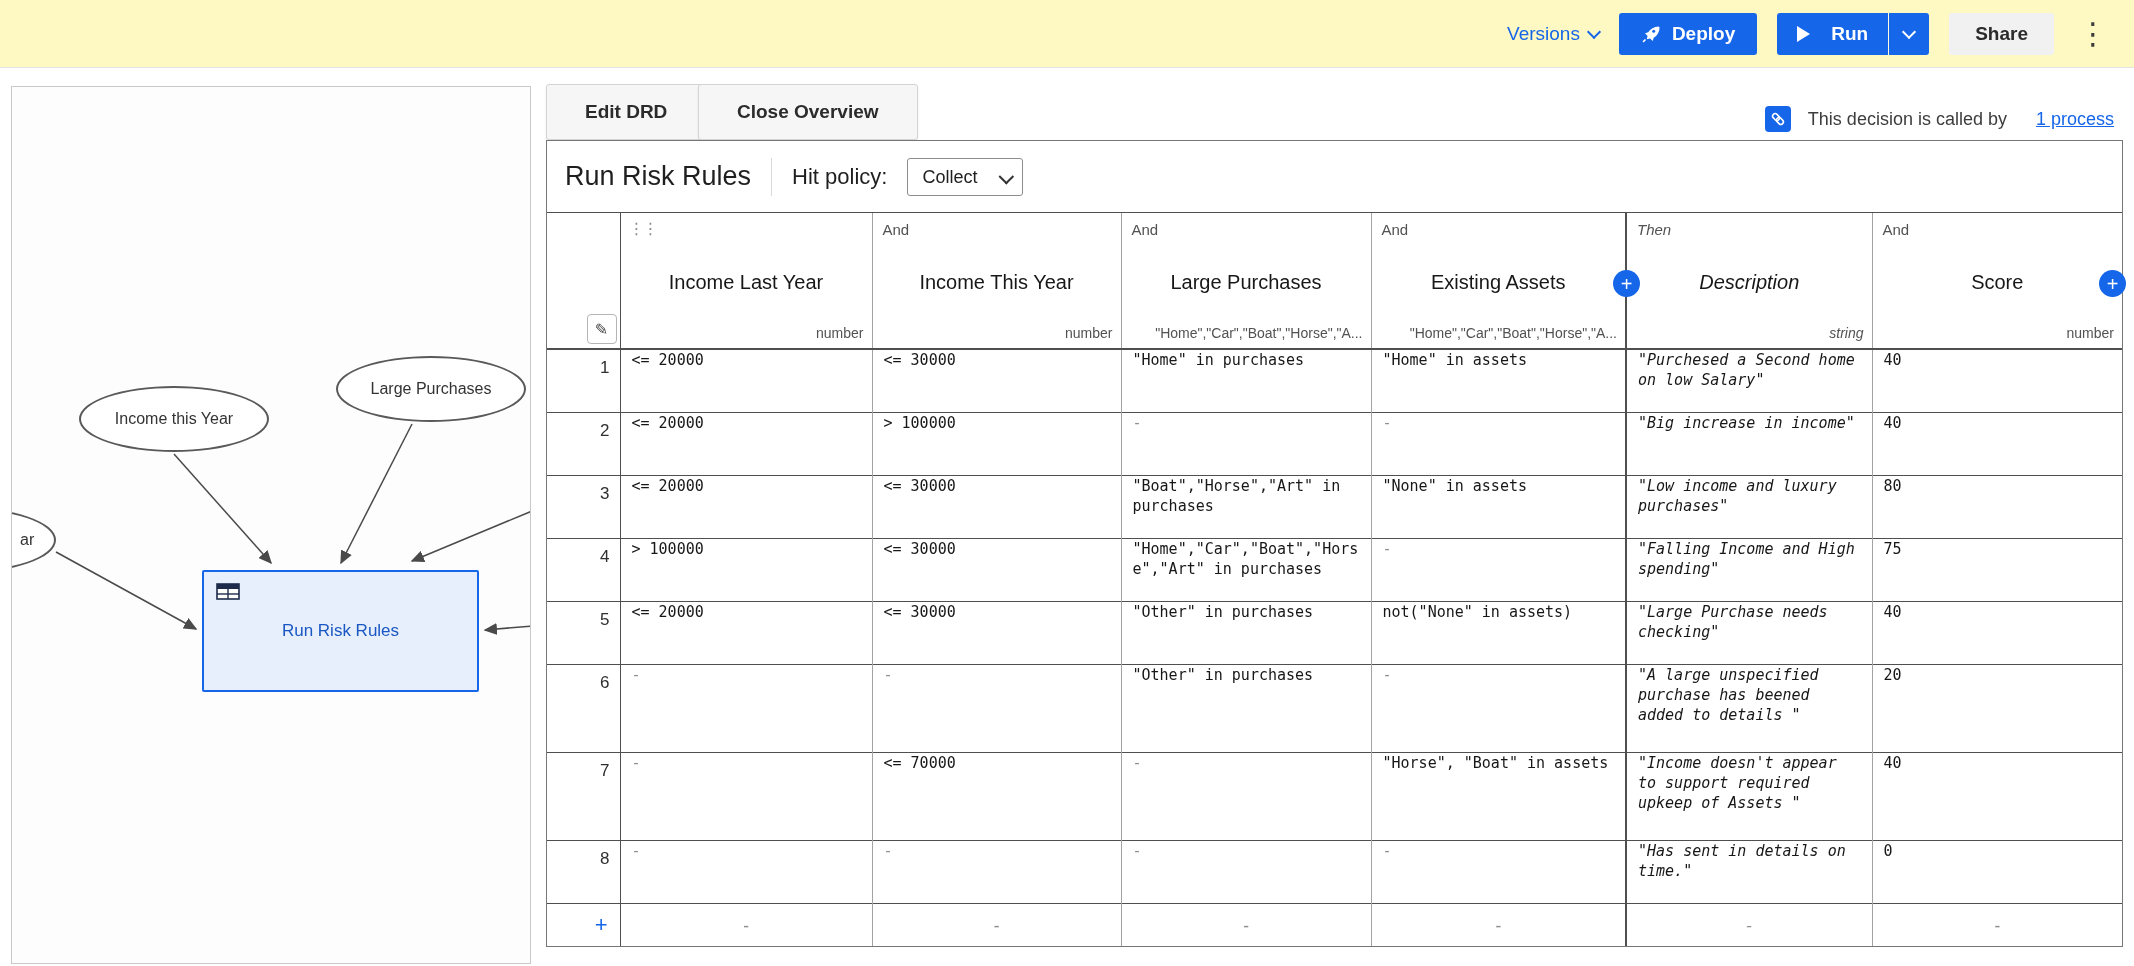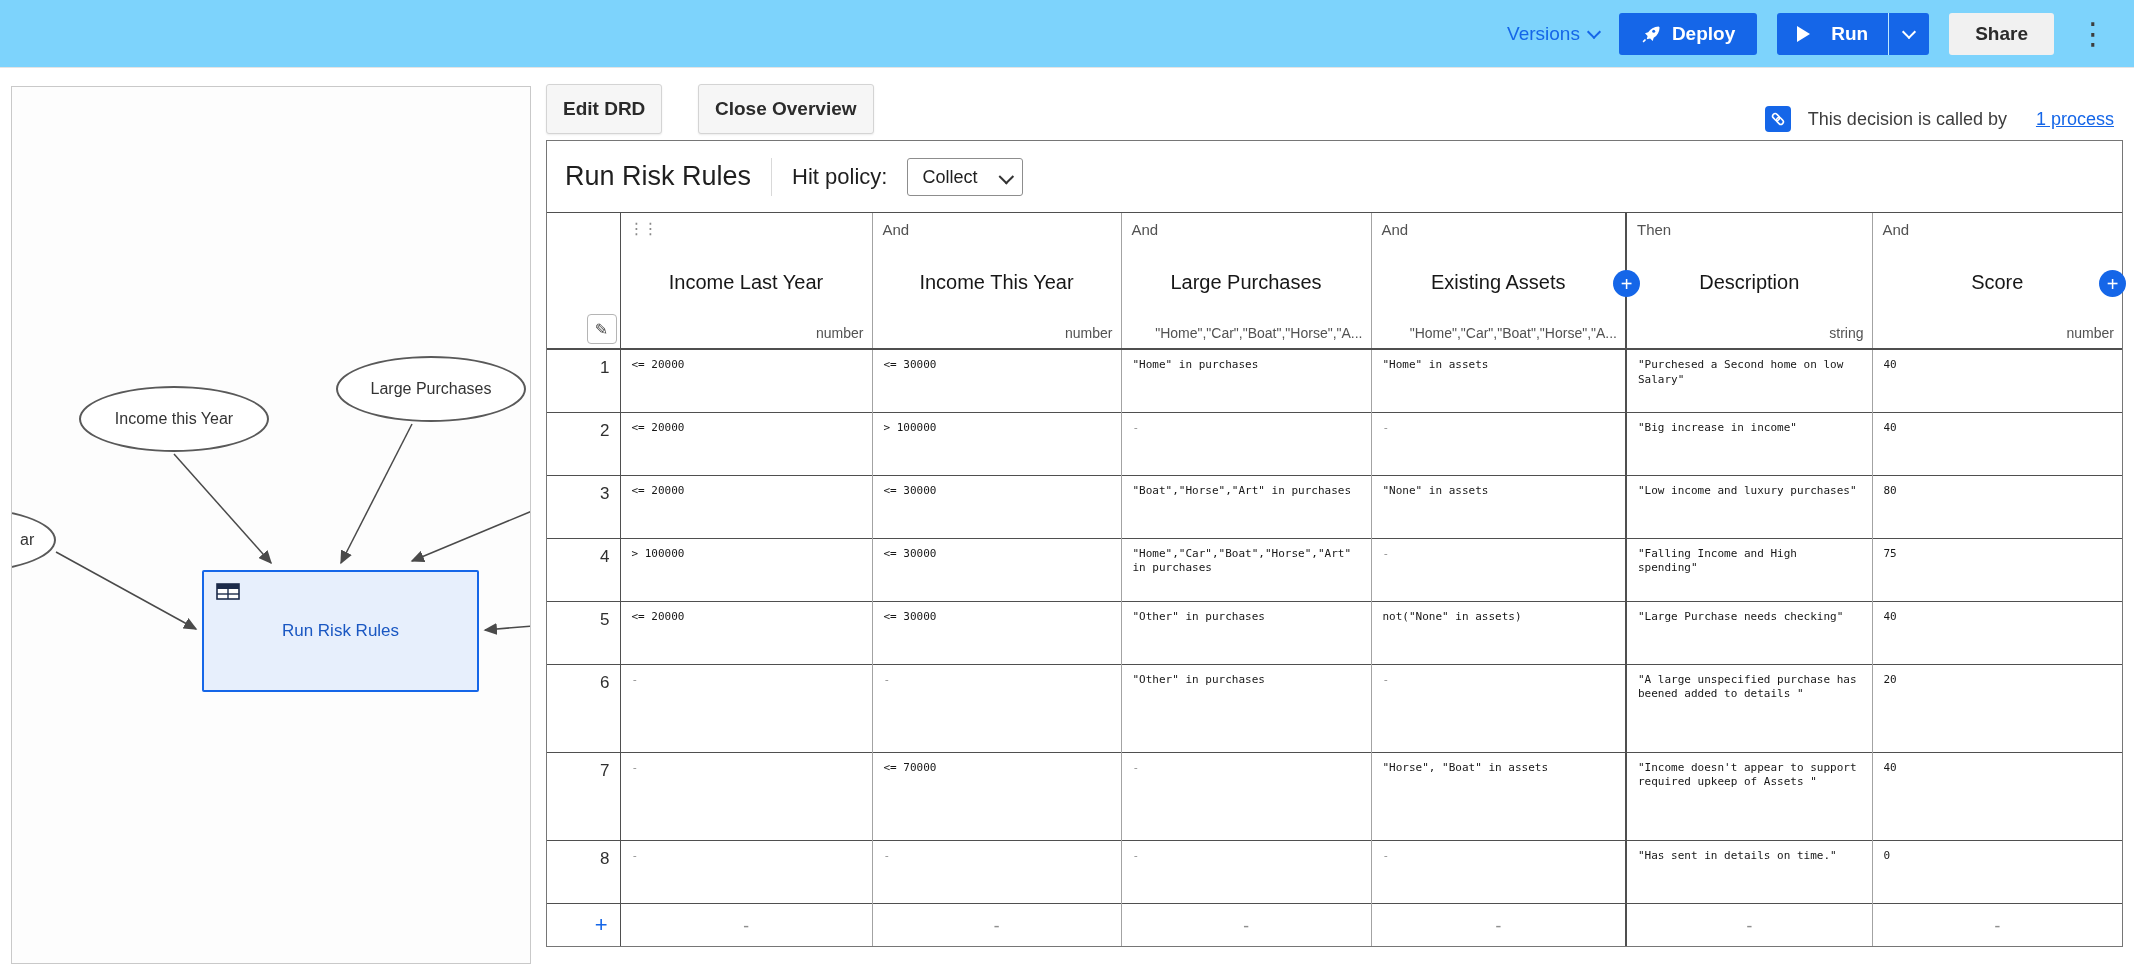--- a/index.html
+++ b/index.html
@@ -1,20 +1,20 @@
 <!DOCTYPE html>
 <html><head>
 <meta charset="utf-8">
 <style>
   * { margin:0; padding:0; box-sizing:border-box; }
   html,body { width:2134px; height:966px; background:#fff; font-family:"Liberation Sans",sans-serif; position:relative; overflow:hidden; }
 
   
   .topbar { position:absolute; top:0; left:0; right:0; height:68px; border-bottom:1px solid #e4e4e4;
-            display:flex; align-items:center; justify-content:flex-end; gap:20px; padding-right:22px; background:#7dd3fc; }
+            display:flex; align-items:center; justify-content:flex-end; gap:20px; padding-right:22px; background:#fef9c3; }
   .versions { display:flex; align-items:center; gap:9px; color:#1566e8; font-size:19px; cursor:pointer; }
   .btn { height:42px; border:none; border-radius:3px; font-size:19px; font-weight:600; display:flex; align-items:center; gap:11px; cursor:pointer; font-family:"Liberation Sans",sans-serif; }
   .btn-blue { background:#1566e8; color:#fff; padding:0 22px; }
   .run-split { display:flex; align-items:stretch; height:42px; border-radius:3px; overflow:hidden; }
   .run-main { background:#1566e8; color:#fff; display:flex; align-items:center; gap:21px; padding:0 20px; font-size:19px; font-weight:600; cursor:pointer; }
   .run-div { width:1px; background:rgba(255,255,255,.5); }
   .run-caret { background:#1566e8; width:40px; display:flex; align-items:center; justify-content:center; cursor:pointer; }
   .btn-light { background:#f1f1f1; color:#2b2b2b; padding:0 26px; }
   .play { width:0; height:0; border-left:13px solid #fff; border-top:8px solid transparent; border-bottom:8px solid transparent; }
   .kebab { font-size:30px; color:#3c3c3c; line-height:1; padding:0 4px; cursor:pointer; font-family:"DejaVu Sans",sans-serif; }
@@ -24,21 +24,21 @@
   .edges { position:absolute; left:0; top:0; width:100%; height:100%; }
   .oval { position:absolute; width:190px; height:66px; border:2px solid #595959; border-radius:50%; background:#fff;
           display:flex; align-items:center; justify-content:center; font-size:16px; color:#333; cursor:pointer; }
   .oval-partial { left:-146px; top:420px; }
   .partial-label { position:absolute; left:8px; top:444px; font-size:16px; color:#333; }
   .decision { position:absolute; left:190px; top:483px; width:277px; height:122px; background:#e7effc; border:2px solid #1566e8;
               border-radius:2px; display:flex; align-items:center; justify-content:center; font-size:17px; color:#1a57c2; cursor:pointer; }
   .dt-icon { position:absolute; left:12px; top:11px; }
 
   
-  .panel-btn { position:absolute; top:84px; height:50px; padding:0 16px; background:#f6f6f6; border:1px solid #d4d4d4; border-radius:3px;
+  .panel-btn { position:absolute; top:84px; height:56px; padding:0 38px; background:#f6f6f6; border:1px solid #d4d4d4; border-radius:3px;
                font-size:19px; font-weight:600; color:#2b2b2b; box-shadow:0 1px 2px rgba(0,0,0,.08); cursor:pointer; font-family:"Liberation Sans",sans-serif; }
   .btn-edit-drd { left:546px; }
   .btn-close-ov { left:698px; }
   .calledby { position:absolute; top:106px; right:20px; display:flex; align-items:center; gap:17px; font-size:18px; color:#3d3d3d; }
   .link-badge { width:26px; height:26px; background:#1566e8; border-radius:4px; display:flex; align-items:center; justify-content:center; }
   .calledby a { color:#1566e8; font-size:18px;margin-left:12px; }
 
   
   .dtable { position:absolute; left:546px; top:140px; width:1577px; border:1px solid #767676; background:#fff; }
   .titlebar { height:72px; display:flex; align-items:center; gap:20px; padding:0 18px; border-bottom:1px solid #4f4f4f; }
@@ -53,36 +53,36 @@
 
   .grid-wrap { position:relative; }
   table.grid { border-collapse:collapse; table-layout:fixed; width:100%; }
   .grid th, .grid td { border:1px solid #a3a3a3; }
   .grid tr > *:first-child { border-left:none; }
   .grid tr > *:last-child { border-right:none; }
   .grid th { border-top:none; border-bottom:2px solid #4f4f4f; height:136px; position:relative; vertical-align:middle; background:#fff; font-weight:400; }
   .grid td { border-top:1px solid #4f4f4f; border-bottom:none; vertical-align:top; }
   .grid tr:last-child td { border-bottom:none; }
   th.num, td.num { border-right:1px solid #4f4f4f; }
-  .sep { border-left:2px solid #4f4f4f !important; }
+  .sep { border-left:2px solid #4f4f4f !important;font-style:italic; }
 
   .conj { position:absolute; top:8px; left:10px; font-size:15px; color:#525252; }
   .hlabel { display:block; text-align:center; font-size:20px; color:#171717; margin-top:4px; }
   .htype { position:absolute; bottom:7px; left:6px; right:8px; font-size:14px; color:#525252; text-align:right;
            white-space:nowrap; overflow:hidden; font-family:"Liberation Sans",sans-serif; }
   .drag { position:absolute; top:6px; left:8px; font-size:16px; color:#8a8a8a; letter-spacing:-2px; cursor:grab; font-family:"DejaVu Sans",sans-serif; }
   .pencil { position:absolute; bottom:4px; right:3px; width:30px; height:30px; border:1px solid #b5b5b5; border-radius:4px; background:#fff;
             font-size:16px; color:#444; display:flex; align-items:center; justify-content:center; cursor:pointer; }
   .addcol { position:absolute; width:27px; height:27px; border-radius:50%; background:#1566e8; color:#fff; border:none;
             font-size:20px; line-height:1; display:flex; align-items:center; justify-content:center; cursor:pointer; z-index:3; }
   .addcol-1 { left:1066px; top:57px; }
   .addcol-2 { left:1552px; top:57px; }
 
   td.num { text-align:right; padding:8px 10px; font-size:17px; color:#2f2f2f; height:63px; cursor:pointer; }
-  td.cell { font-family:"DejaVu Sans Mono",monospace; font-size:11px; color:#171717; padding:8px 11px; line-height:1.35;
+  td.cell { font-family:"DejaVu Sans Mono",monospace; font-size:15px; color:#171717; padding:0 11px; line-height:1.35;
             word-break:break-word; overflow-wrap:anywhere; cursor:text; }
   td.cell.empty { color:#8f8f8f; }
   tr.h-lg td { height:88px; }
   tr.addrow td { height:38px; vertical-align:middle; border-top:1px solid #4f4f4f; }
   td.plus { color:#1566e8; font-size:22px; text-align:right; padding-right:12px; cursor:pointer; }
   td.dash { text-align:center; color:#8f8f8f; font-size:17px; font-family:"DejaVu Sans Mono",monospace; cursor:pointer; }
 
   .chev { width:10px; height:10px; border-right:2px solid currentColor; border-bottom:2px solid currentColor; transform:rotate(45deg); margin-top:-4px; }
   .chev-white { border-color:#fff; }
 </style>

